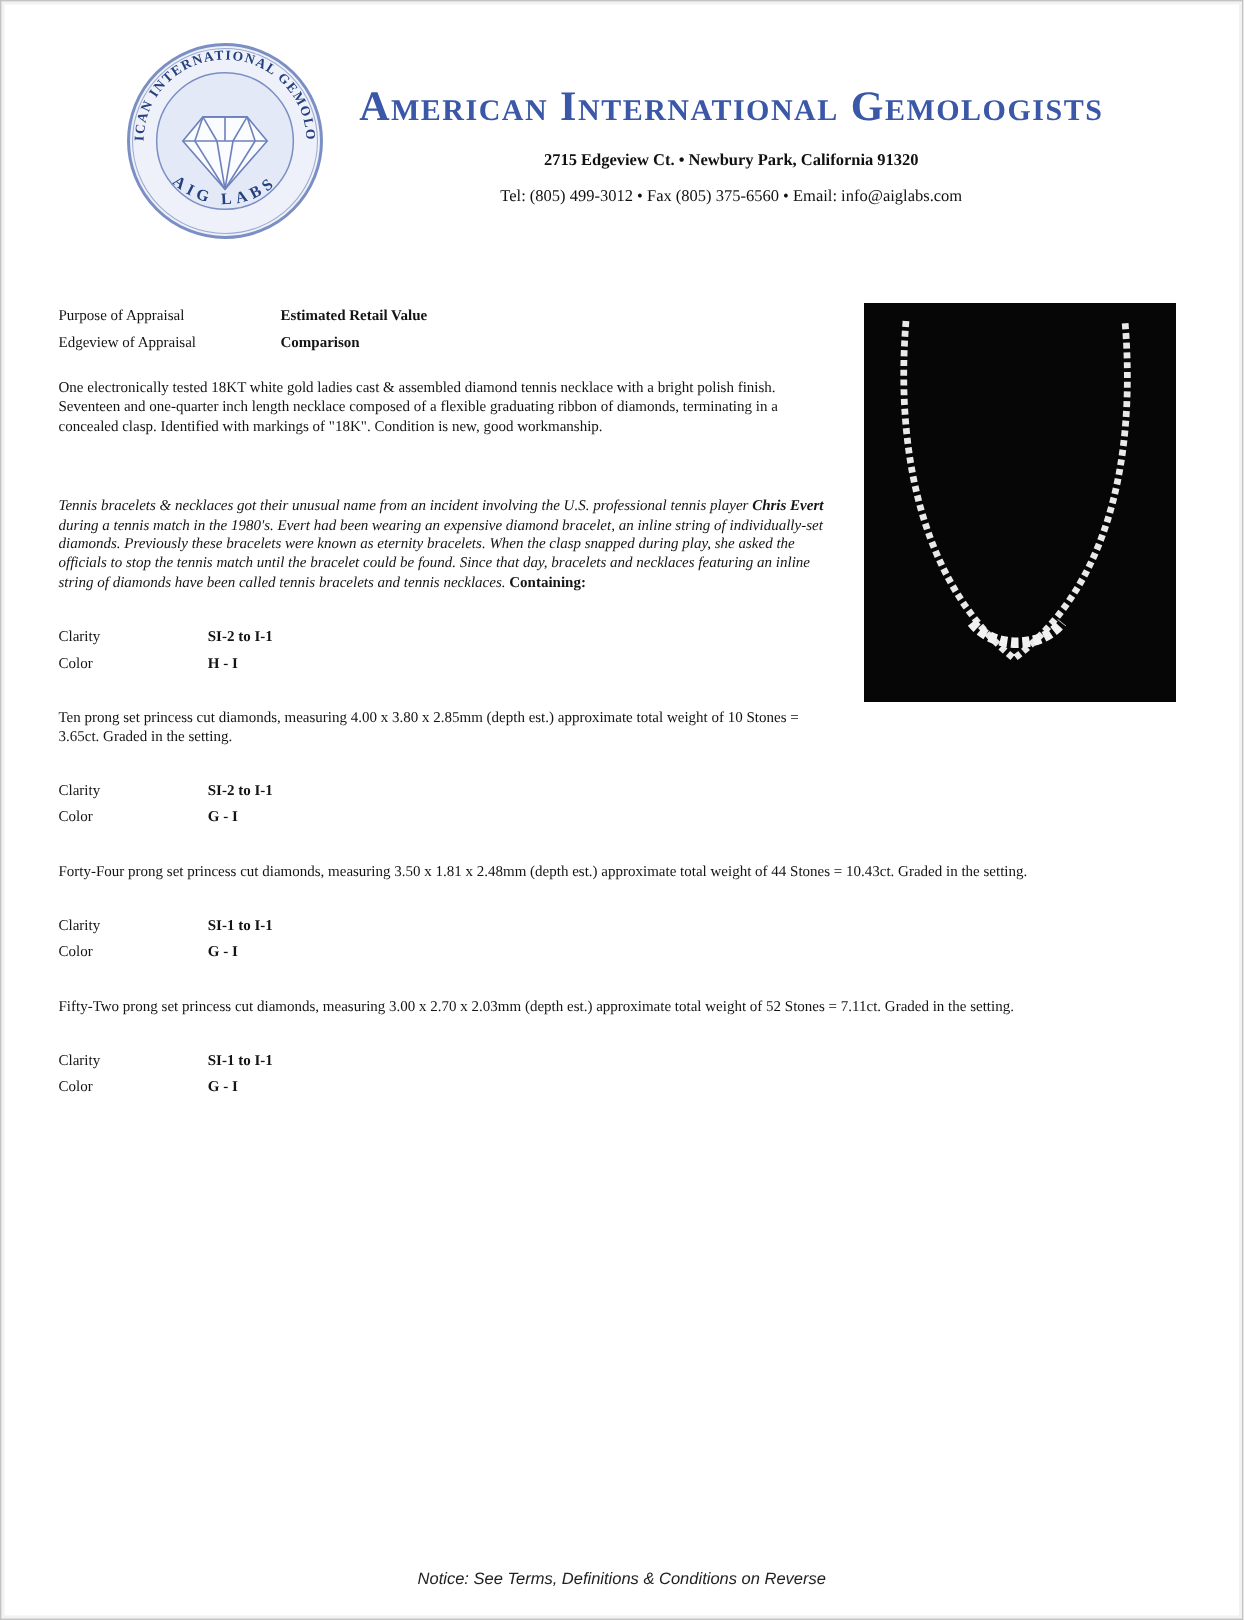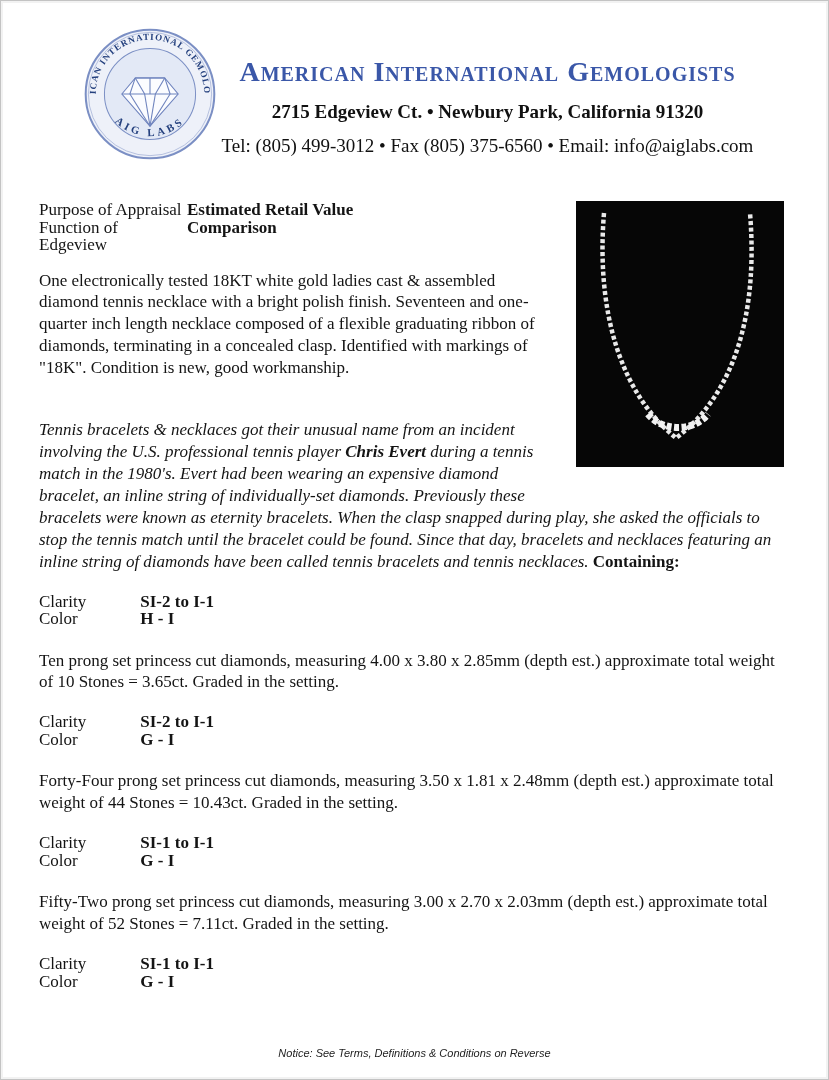--- a/index.html
+++ b/index.html
@@ -30,25 +30,25 @@
   .report-title {
     display: inline-block;
     font-size: 19.5px;
     font-weight: 700;
     letter-spacing: 0.6px;
     color: #1b1b1b;
     margin-top: 6px;
     padding-bottom: 4px;
     border-bottom: 1.5px solid #3c3c3c;
   }
-  .address { font-size: 19px; margin-top: 9px; line-height: 1.3; color: #111; }
+  .address { font-size: 11px; margin-top: 9px; line-height: 1.3; color: #111; }
   .address.first { margin-top: 14px; font-weight: 600; }
 
   
-  .main { padding: 36px 44px 0 38px; font-size: 17px; line-height: 1.29; }
+  .main { padding: 36px 44px 0 38px; font-size: 10px; line-height: 1.29; }
 
   .photo {
     float: right;
     width: 208px; height: 266px;
     margin: 0 0 18px 22px;
     background: #060606;
   }
 
   .appraisal-row { display: flex; line-height: 17.5px; }
   .appraisal-label { width: 148px; }
@@ -132,21 +132,21 @@
         <path d="M 72,213 C 86,231 118,231 132,213" fill="none" stroke="#f2f2f2" stroke-width="7" stroke-dasharray="5 2.5"></path>
       </svg>
     </div>
 
     <div class="appraisal">
       <div class="appraisal-row">
         <span class="appraisal-label">Purpose of Appraisal</span>
         <span class="appraisal-value">Estimated Retail Value</span>
       </div>
       <div class="appraisal-row">
-        <span class="appraisal-label">Function of Edgeview</span>
+        <span class="appraisal-label">Edgeview of Appraisal</span>
         <span class="appraisal-value">Comparison</span>
       </div>
     </div>
 
     <p class="para">One electronically tested 18KT white gold ladies cast &amp; assembled diamond tennis necklace with a bright polish finish. Seventeen and one-quarter inch length necklace composed of a flexible graduating ribbon of diamonds, terminating in a concealed clasp. Identified with markings of "18K". Condition is new, good workmanship.</p>
 
     <p class="history"><span>Tennis bracelets &amp; necklaces got their unusual name from an incident involving the U.S. professional tennis player </span><span class="bold">Chris Evert</span><span> during a tennis match in the 1980's. Evert had been wearing an expensive diamond bracelet, an inline string of individually-set diamonds. Previously these bracelets were known as eternity bracelets. When the clasp snapped during play, she asked the officials to stop the tennis match until the bracelet could be found. Since that day, bracelets and necklaces featuring an inline string of diamonds have been called tennis bracelets and tennis necklaces. </span><span class="containing">Containing:</span></p>
 
     <div class="grade-block">
       <div class="grade-row">

